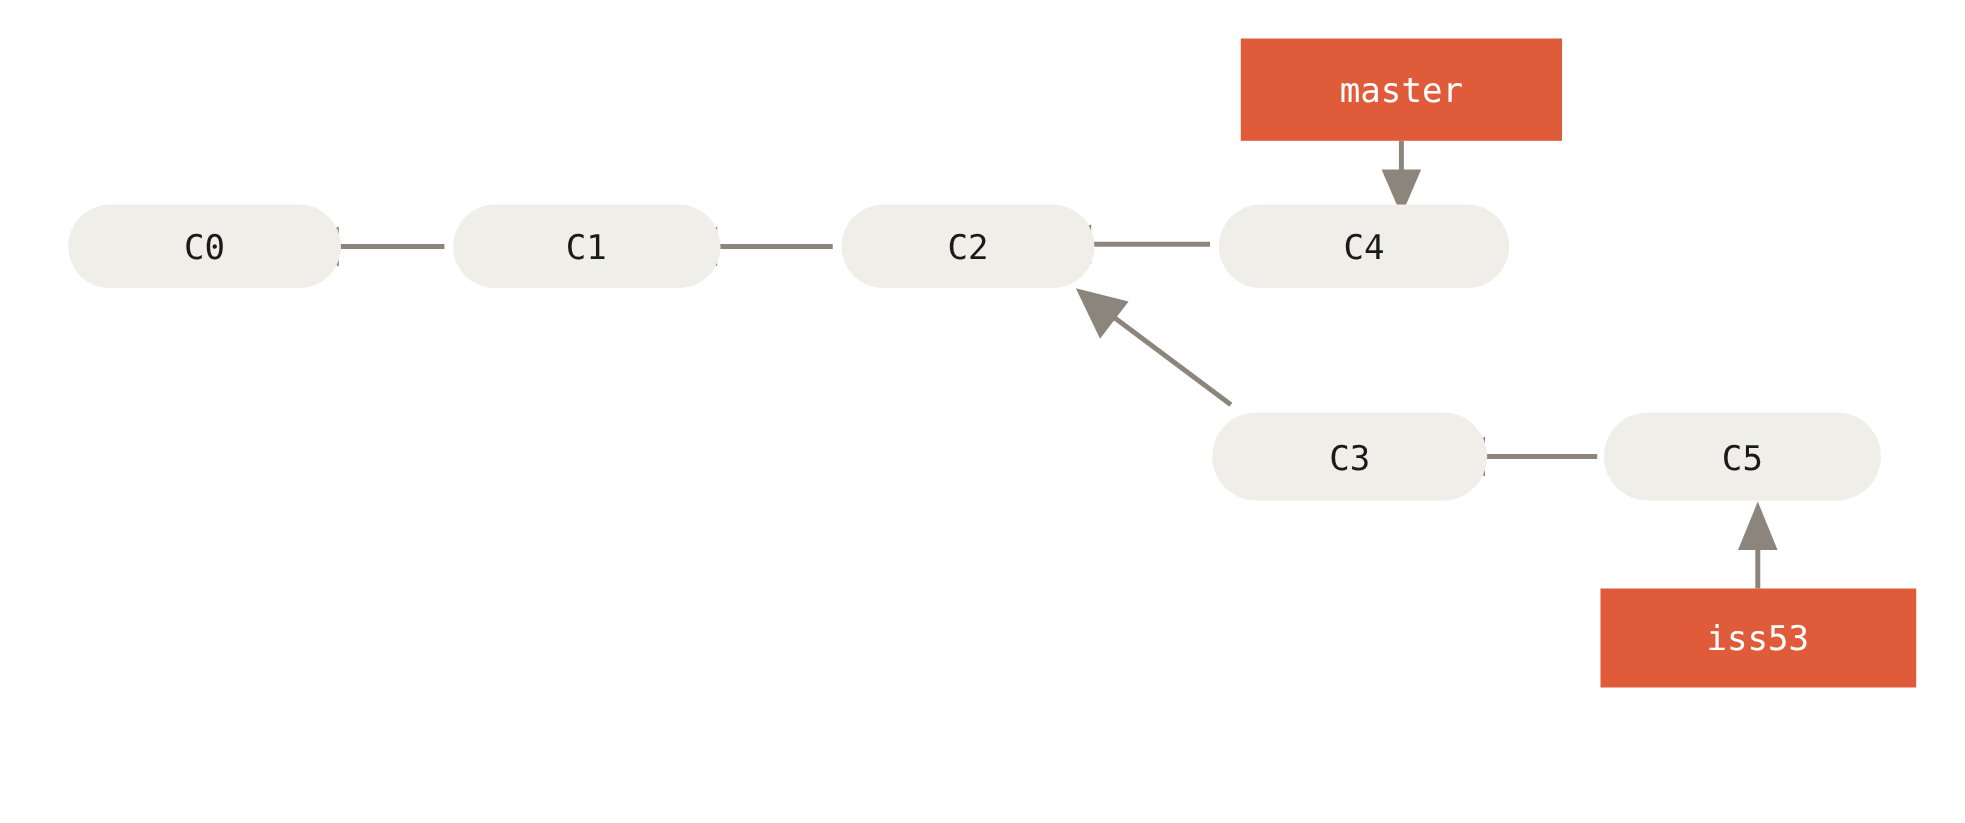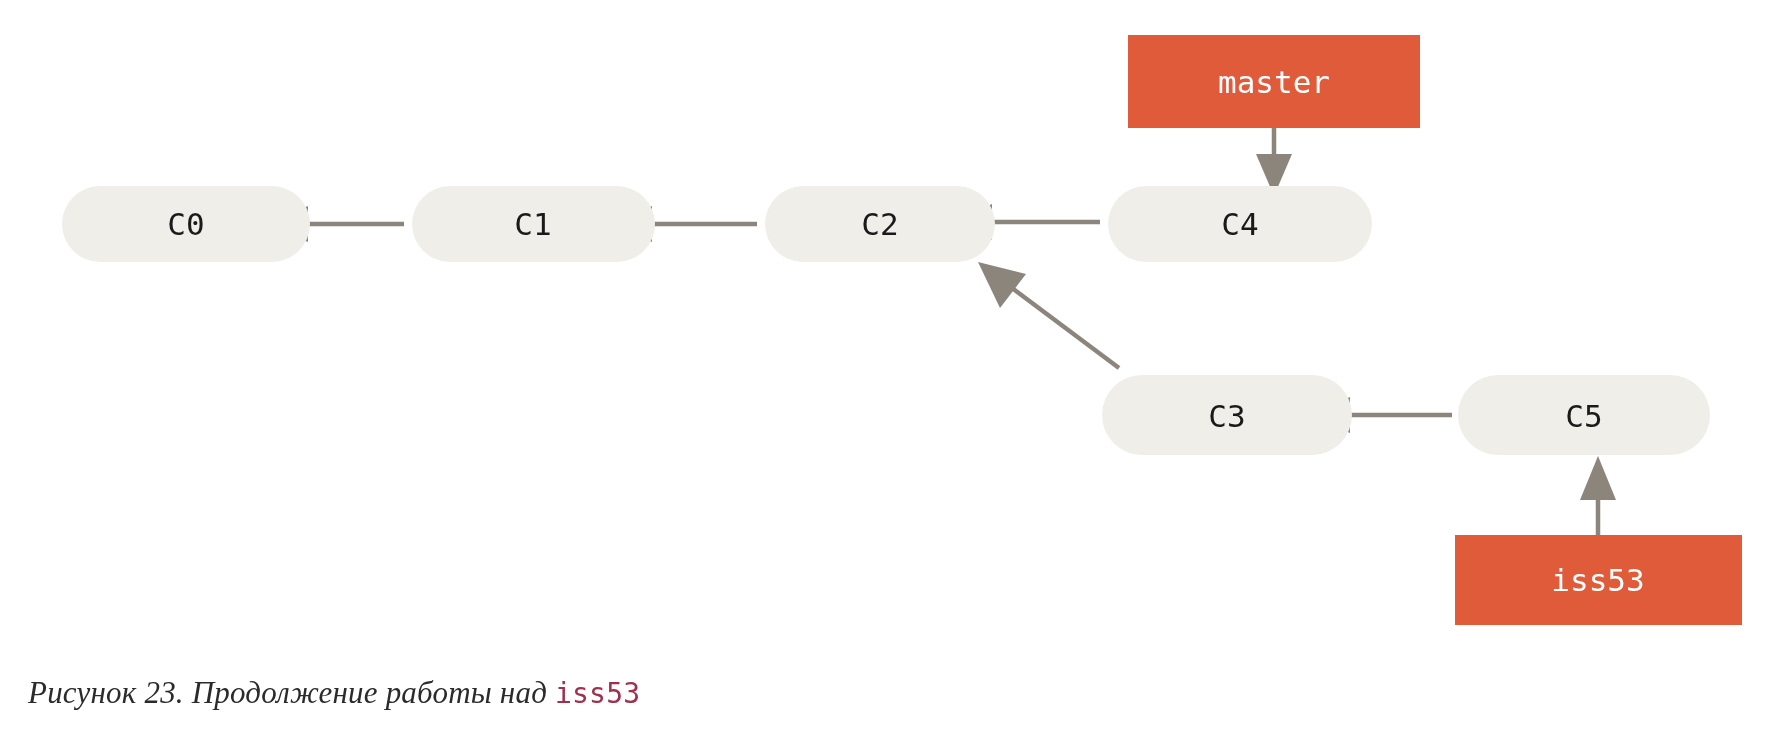--- a/index.html
+++ b/index.html
@@ -136,15 +136,14 @@
       <text class="branch-label" x="1274" y="93" text-anchor="middle">master</text>
     </g>
 
     <g>
       <rect x="1455" y="535" width="287" height="90" fill="#DF5B3A"></rect>
       <text class="branch-label" x="1598" y="591" text-anchor="middle">iss53</text>
     </g>
 
   </svg>
 
-  <div class="caption"><span>Рисунок 23. Продолжение работы над </span><span class="code">iss53</span></div>
 
 </div>
 
 </body></html>

